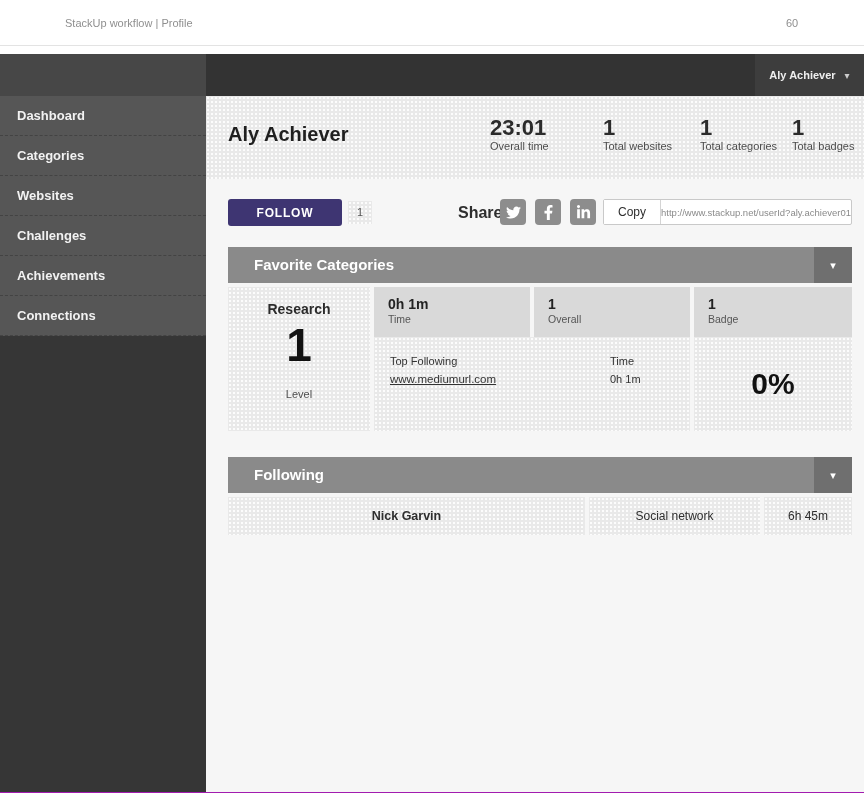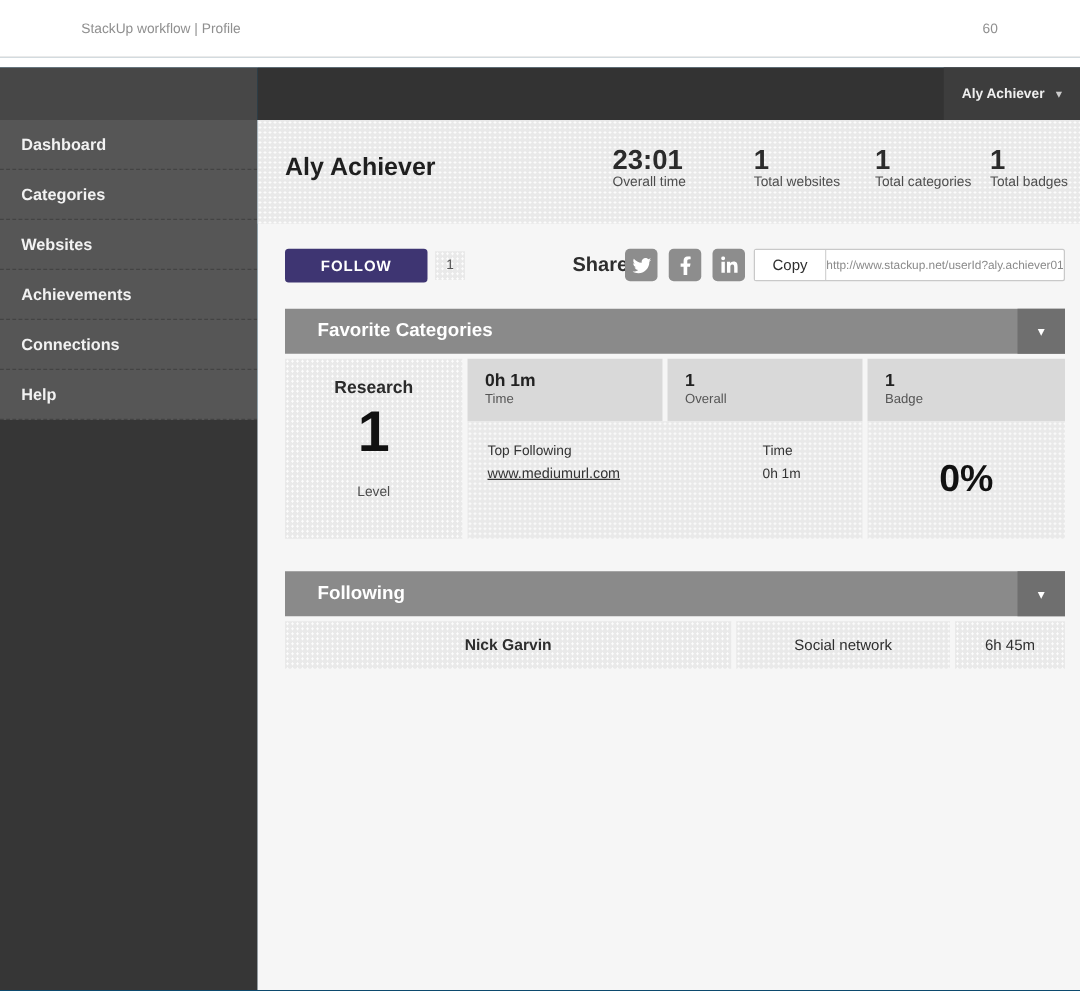--- a/index.html
+++ b/index.html
@@ -1,18 +1,18 @@
 <!DOCTYPE html>
 <html><head>
 <meta charset="utf-8">
 <style>
   * { margin:0; padding:0; box-sizing:border-box; }
   html,body { background:#fff; }
   body { font-family:"Liberation Sans", sans-serif; }
-  .screen { position:relative; width:864px; height:793px; background:#0c4a6e; overflow:hidden; }
+  .screen { position:relative; width:864px; height:793px; background:#a21caf; overflow:hidden; }
 
   
   .topbar { position:relative; height:46px; background:#fff; border-bottom:1px solid #e3e3e3; }
   .crumb { position:absolute; left:65px; top:0; line-height:46px; font-size:11px; color:#8f8f8f; }
   .pagenum { position:absolute; left:786px; top:0; line-height:46px; font-size:11px; color:#8f8f8f; }
   .topgap { height:8px; background:#fff; }
 
   
   .appbar { display:flex; height:42px; }
   .appbar-left { width:206px; background:#474747; }
@@ -107,23 +107,23 @@
       </div>
     </div>
   </div>
 
   <div class="bodyrow">
 
     <nav class="sidebar">
       <div class="nav-item">Dashboard</div>
       <div class="nav-item">Categories</div>
       <div class="nav-item">Websites</div>
+      <div class="nav-item">Challenges</div>
       <div class="nav-item">Achievements</div>
       <div class="nav-item">Connections</div>
-      <div class="nav-item">Help</div>
       <div class="sidebar-fill"></div>
     </nav>
 
     <main class="content">
 
       <section class="profile-strip dotted">
         <h1 class="profile-name">Aly Achiever</h1>
         <div class="stat" style="left:284px">
           <div class="stat-value">23:01</div>
           <div class="stat-label">Overall time</div>

